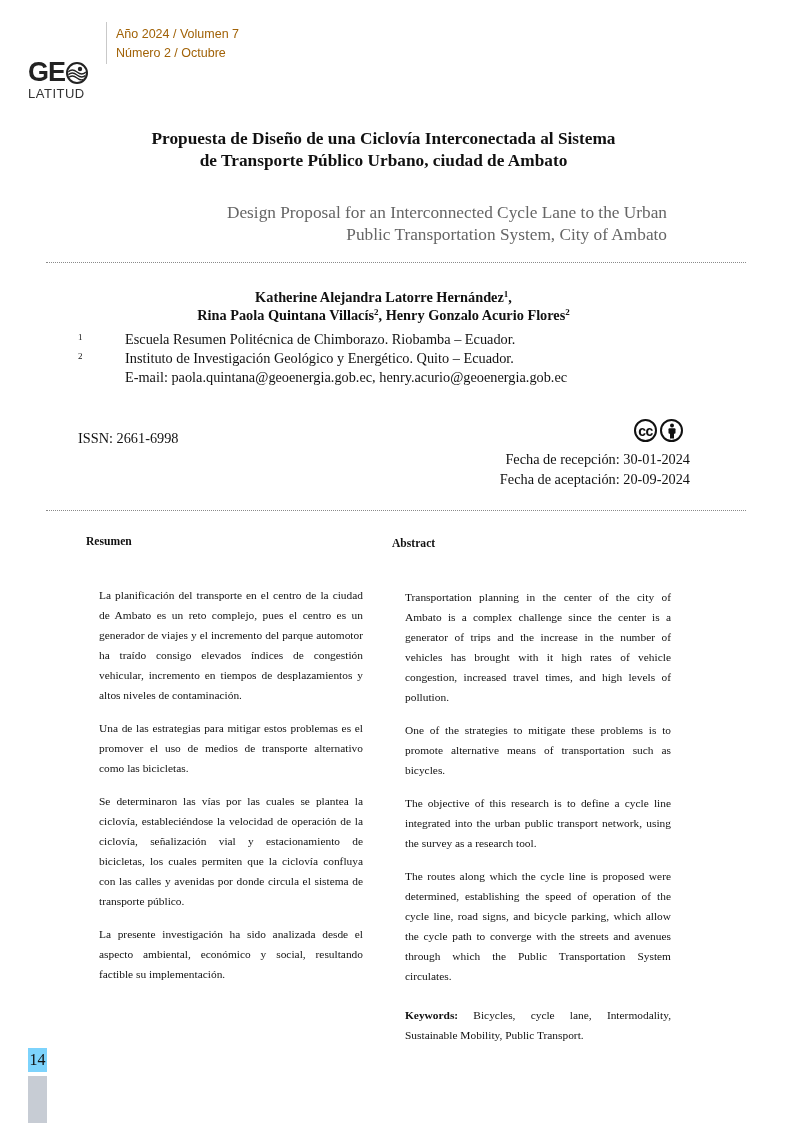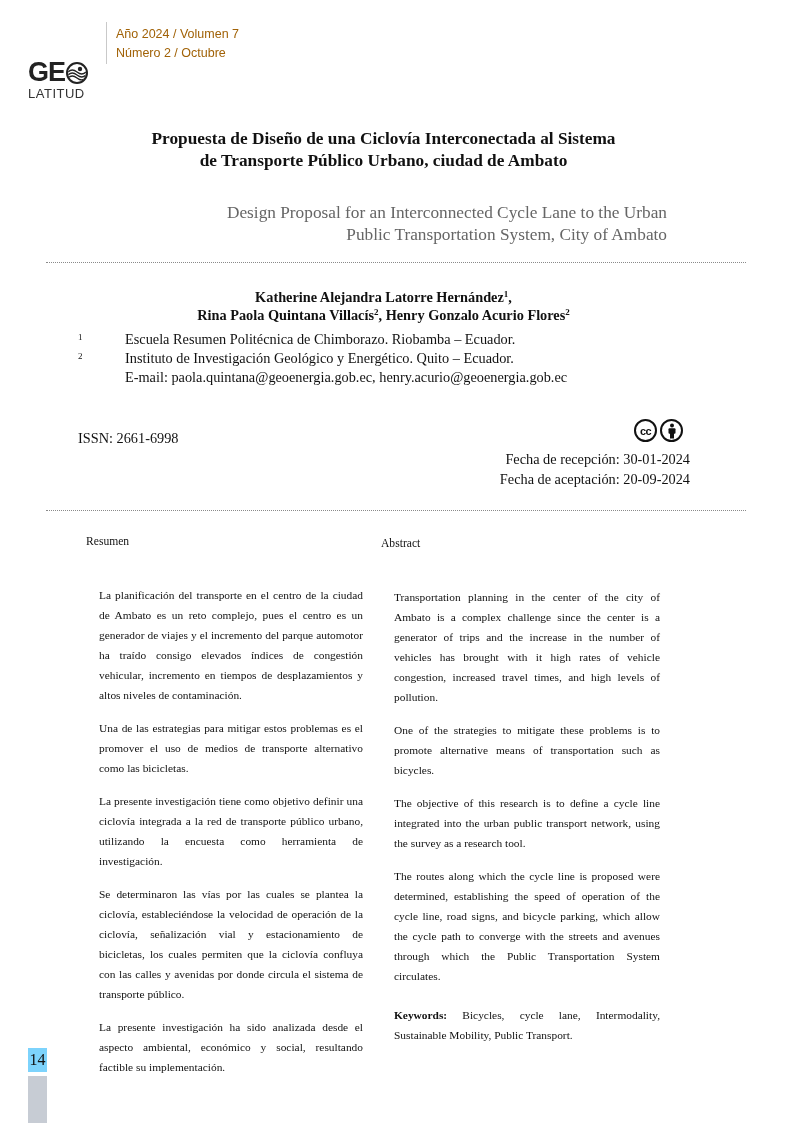--- a/index.html
+++ b/index.html
@@ -27,28 +27,28 @@
 
   
   .affil { position: absolute; left: 78px; top: 330px; width: 640px; font-size: 14.3px; line-height: 19px; }
   .affil-row { display: flex; }
   .affil-num { width: 47px; font-size: 9px; line-height: 14px; }
   .affil-text div { white-space: nowrap; }
 
   
   .issn { position: absolute; left: 78px; top: 430px; font-size: 14.3px; }
   .cc-icons { position: absolute; left: 634px; top: 419px; display: flex; gap: 3px; }
-  .cc-icon { width: 23px; height: 23px; border: 2.5px solid #111; border-radius: 50%; box-sizing: border-box; position: relative; display: flex; align-items: center; justify-content: center; font-family: "Liberation Sans", sans-serif; font-weight: 700; font-size: 11px; letter-spacing: -0.5px; }
+  .cc-icon { width: 23px; height: 23px; border: 2.5px solid #111; border-radius: 50%; box-sizing: border-box; position: relative; display: flex; align-items: center; justify-content: center; font-family: "Liberation Sans", sans-serif; font-weight: 700; font-size: 14px; letter-spacing: -0.5px; }
   .dates { position: absolute; right: 104px; top: 449px; text-align: right; font-size: 14.3px; line-height: 20px; margin-left: 28px; }
 
   
   .col { position: absolute; top: 532px; width: 290px; font-size: 11.4px; line-height: 20px; text-align: justify; }
   .col.left { left: 86px; }
-  .col.right { left: 381px; top: 534px; width: 292px; }
-  .col-heading { font-weight: 400; font-size: 11.6px; margin-bottom: 33px; }
+  .col.right { left: 392px; top: 534px; width: 292px; }
+  .col-heading { font-weight: 700; font-size: 11.6px; margin-bottom: 33px; }
   .col p { margin: 13px; }
   .keywords { margin-top: 19px !important; }
   .keywords b { font-weight: 700; }
 
   
   .pagenum { position: absolute; left: 28px; top: 1048px; width: 19px; height: 24px; background: #7dd3fc; font-size: 16px; display: flex; align-items: center; justify-content: center; }
   .pagebar { position: absolute; left: 28px; top: 1076px; width: 19px; height: 47px; background: #c7ccd4; }
 </style>
 </head>
 <body>
@@ -130,21 +130,20 @@
   <div>Fecha de recepción: 30-01-2024</div>
   <div>Fecha de aceptación: 20-09-2024</div>
 </div>
 
 <div class="dotline" style="top:510px"></div>
 
 <div class="col left">
   <div class="col-heading">Resumen</div>
   <p>La planificación del transporte en el centro de la ciudad de Ambato es un reto complejo, pues el centro es un generador de viajes y el incremento del parque automotor ha traído consigo elevados índices de congestión vehicular, incremento en tiempos de desplazamientos y altos niveles de contaminación.</p>
   <p>Una de las estrategias para mitigar estos problemas es el promover el uso de medios de transporte alternativo como las bicicletas.</p>
-  <p>La presente investigación tiene como objetivo definir una ciclovía integrada a la red de transporte público urbano, utilizando la encuesta como herramienta de investigación.</p>
   <p>Se determinaron las vías por las cuales se plantea la ciclovía, estableciéndose la velocidad de operación de la ciclovía, señalización vial y estacionamiento de bicicletas, los cuales permiten que la ciclovía confluya con las calles y avenidas por donde circula el sistema de transporte público.</p>
   <p>La presente investigación ha sido analizada desde el aspecto ambiental, económico y social, resultando factible su implementación.</p>
 </div>
 
 <div class="col right">
   <div class="col-heading">Abstract</div>
   <p>Transportation planning in the center of the city of Ambato is a complex challenge since the center is a generator of trips and the increase in the number of vehicles has brought with it high rates of vehicle congestion, increased travel times, and high levels of pollution.</p>
   <p>One of the strategies to mitigate these problems is to promote alternative means of transportation such as bicycles.</p>
   <p>The objective of this research is to define a cycle line integrated into the urban public transport network, using the survey as a research tool.</p>
   <p>The routes along which the cycle line is proposed were determined, establishing the speed of operation of the cycle line, road signs, and bicycle parking, which allow the cycle path to converge with the streets and avenues through which the Public Transportation System circulates.</p>

